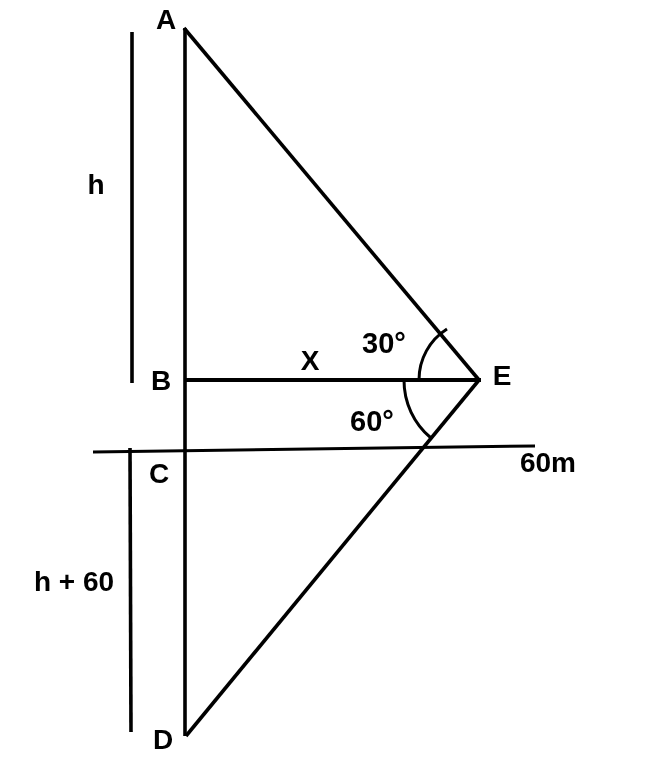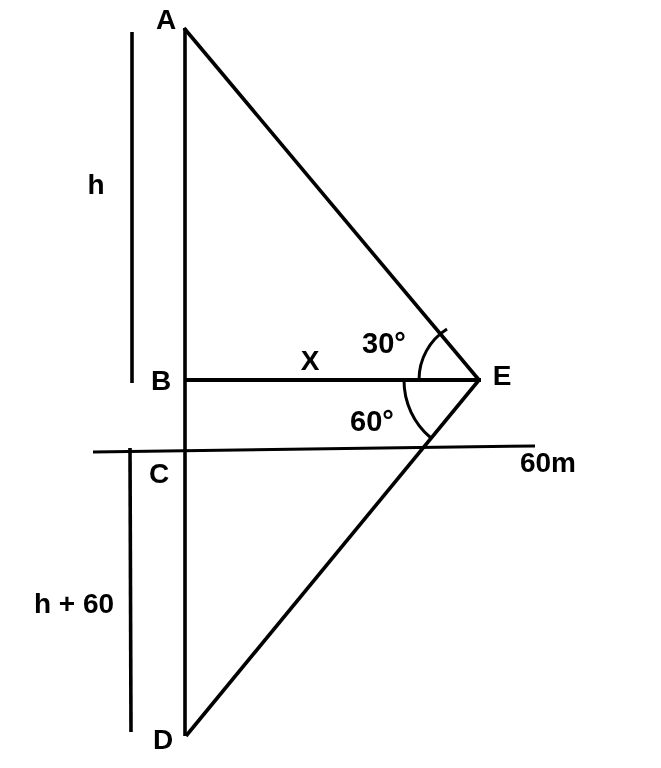--- a/index.html
+++ b/index.html
@@ -69,21 +69,21 @@
     <path d="M 404 380 A 75 75 0 0 0 431 438" stroke="#000" stroke-width="3" fill="none"></path>
   </svg>
 
   <span class="lbl" style="left:166px; top:20px;">A</span>
   <span class="lbl" style="left:161px; top:381px;">B</span>
   <span class="lbl" style="left:159px; top:474px;">C</span>
   <span class="lbl" style="left:163px; top:740px;">D</span>
   <span class="lbl" style="left:502px; top:376px;">E</span>
 
   <span class="lbl" style="left:96px; top:185px;">h</span>
-  <span class="lbl" style="left:74px; top:604px;">h + 60</span>
+  <span class="lbl" style="left:74px; top:582px;">h + 60</span>
   <span class="lbl" style="left:310px; top:361px;">X</span>
   <span class="lbl" style="left:548px; top:427px;margin-top:36px;">60m</span>
 
   <span class="lbl angle" style="left:384px; top:343px;">30°</span>
   <span class="lbl angle" style="left:372px; top:421px;">60°</span>
 
 
 </div>
 
 </body></html>

